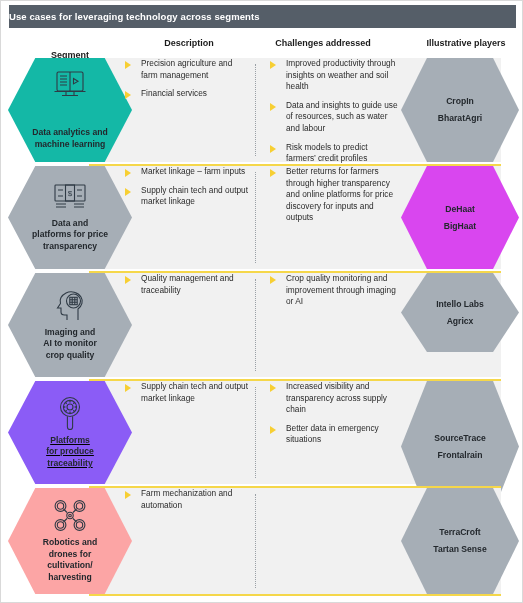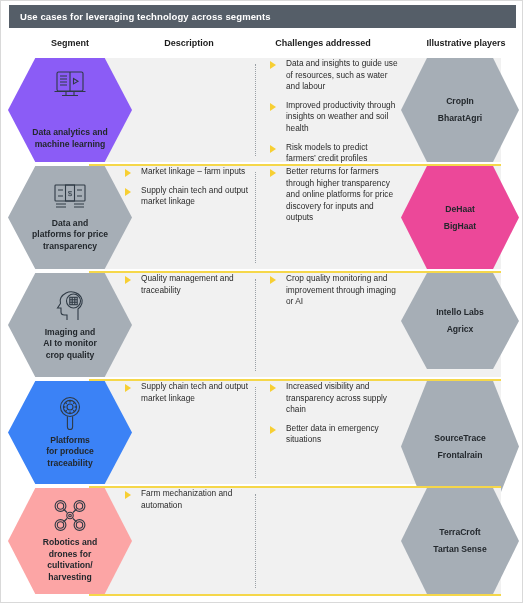--- a/index.html
+++ b/index.html
@@ -26,40 +26,39 @@
     height: 23px;
     background: #555e68;
     display: flex;
     align-items: center;
   }
   #title-text {
     color: #ffffff;
     font-size: 9.5px;
     font-weight: bold;
     letter-spacing: 0.1px;
-    padding-left: 11px;
   }
   
   #headers {
     position: absolute;
     left: 0;
     top: 33px;
     width: 523px;
     height: 20px;
   }
   .col-head {
     position: absolute;
     font-size: 9px;
     font-weight: bold;
     color: #1b1b1b;
     white-space: nowrap;
     text-align: center;
     transform: translateX(-50%);
   }
-  #head-0 { left: 69px;  top: 4px; }
+  #head-0 { left: 69px;  top: 16px; }
   #head-1 { left: 188px; top: 4px; text-align: right; }
   #head-2 { left: 322px; top: 4px; }
   #head-3 { left: 465px; top: 4px; }
 
   
   #rows {
     position: absolute;
     left: 0;
     top: 57px;
     width: 523px;
@@ -178,41 +177,45 @@
   <div id="headers">
     <div class="col-head" id="head-0">Segment</div>
     <div class="col-head" id="head-1">Description</div>
     <div class="col-head" id="head-2">Challenges addressed</div>
     <div class="col-head" id="head-3">Illustrative players</div>
   </div>
 
   <div id="rows">
       <div class="row" style="position: absolute; left: 0px; top: 0px; height: 104px;">
         <div class="row-body" style="height: 104px; background: rgb(241, 241, 241);"></div>
-        <div class="hex hex-left" style="height: 104px; background: #8b5cf6; gap: 20px;">
+        <div class="hex hex-left" style="height: 104px; background: #14b8a6; gap: 20px;">
           <div class="hex-icon"><svg width="34" height="32" viewBox="0 0 34 32" fill="none" stroke="#2f3a45" stroke-width="1.1">
       <rect x="4" y="2" width="26" height="19" rx="1.5"></rect>
       <line x1="17" y1="2" x2="17" y2="21"></line>
       <line x1="7" y1="6" x2="14" y2="6"></line>
       <line x1="7" y1="9" x2="14" y2="9"></line>
       <line x1="7" y1="12" x2="14" y2="12"></line>
       <line x1="7" y1="15" x2="14" y2="15"></line>
       <path d="M20.5 8.5 L25 11.2 L20.5 13.9 Z"></path>
       <line x1="13" y1="21" x2="13" y2="25"></line>
       <line x1="21" y1="21" x2="21" y2="25"></line>
       <line x1="9" y1="25.5" x2="25" y2="25.5"></line>
       <line x1="1.5" y1="21.5" x2="32.5" y2="21.5"></line>
     </svg></div>
           <div class="hex-label">Data analytics and
 machine learning</div>
         </div>
+        <ul class="bullets desc">
+          <li>Precision agriculture and farm management</li>
+          <li>Financial services</li>
+        </ul>
         <div class="divider" style="top: 6px; height: 92px;"></div>
         <ul class="bullets chal">
+          <li>Improved productivity through insights on weather and soil health</li>
           <li>Data and insights to guide use of resources, such as water and labour</li>
-          <li>Improved productivity through insights on weather and soil health</li>
           <li>Risk models to predict farmers’ credit profiles</li>
         </ul>
         <div class="hex hex-right" style="height: 104px; background: rgb(166, 174, 182);">
           <div class="player-line">CropIn</div>
           <div class="player-line">BharatAgri</div>
         </div>
       </div>
       <div class="row" style="position: absolute; left: 0px; top: 108px; height: 103px;">
         <div class="sep sep-top" style="background: rgb(245, 215, 74);"></div>
         <div class="row-body" style="height: 103px; background: rgb(241, 241, 241);"></div>
@@ -235,21 +238,21 @@
 transparency</div>
         </div>
         <ul class="bullets desc">
           <li>Market linkage – farm inputs</li>
           <li>Supply chain tech and output market linkage</li>
         </ul>
         <div class="divider" style="top: 6px; height: 91px;"></div>
         <ul class="bullets chal">
           <li>Better returns for farmers through higher transparency and online platforms for price discovery for inputs and outputs</li>
         </ul>
-        <div class="hex hex-right" style="height: 103px; background: #ec4899;">
+        <div class="hex hex-right" style="height: 103px; background: #d946ef;">
           <div class="player-line">DeHaat</div>
           <div class="player-line">BigHaat</div>
         </div>
       </div>
       <div class="row" style="position: absolute; left: 0px; top: 215px; height: 104px;">
         <div class="sep sep-top" style="background: rgb(245, 215, 74);"></div>
         <div class="row-body" style="height: 104px; background: rgb(241, 241, 241);"></div>
         <div class="hex hex-left" style="height: 104px; background: rgb(166, 174, 182); align-items: center;">
           <div class="hex-icon"><svg width="32" height="33" viewBox="0 0 32 33" fill="none" stroke="#2f3a45" stroke-width="1.1">
       <path d="M24 31 V20 C28 17 29.5 12 27 8 C24 3 17 1.5 12 4 C7.5 6.2 5 10.5 6.5 14.5 L3.5 19 H7 V23 C7 25 8.5 26 10.5 26 H13 V31"></path>
@@ -264,29 +267,29 @@
 AI to monitor
 crop quality</div>
         </div>
         <ul class="bullets desc">
           <li>Quality management and traceability</li>
         </ul>
         <div class="divider" style="top: 6px; height: 92px;"></div>
         <ul class="bullets chal">
           <li>Crop quality monitoring and improvement through imaging or AI</li>
         </ul>
-        <div class="hex hex-right" style="height: 96px; background: rgb(166, 174, 182);">
+        <div class="hex hex-right" style="height: 79px; background: rgb(166, 174, 182);">
           <div class="player-line">Intello Labs</div>
           <div class="player-line">Agricx</div>
         </div>
       </div>
       <div class="row" style="position: absolute; left: 0px; top: 323px; height: 103px;">
         <div class="sep sep-top" style="background: rgb(245, 215, 74);"></div>
         <div class="row-body" style="height: 103px; background: rgb(241, 241, 241);"></div>
-        <div class="hex hex-left" style="height: 103px; background: #3b82f6;">
+        <div class="hex hex-left" style="height: 103px; background: #8b5cf6; text-decoration: underline;">
           <div class="hex-icon"><svg width="30" height="34" viewBox="0 0 30 34" fill="none" stroke="#2f3a45" stroke-width="1.1">
       <circle cx="15" cy="11" r="9.5"></circle>
       <circle cx="15" cy="11" r="6.6"></circle>
       <circle cx="15" cy="11" r="3"></circle>
       <g stroke-width="1.3">
         <line x1="15" y1="4.4" x2="15" y2="6.4"></line>
         <line x1="15" y1="15.6" x2="15" y2="17.6"></line>
         <line x1="8.4" y1="11" x2="10.4" y2="11"></line>
         <line x1="19.6" y1="11" x2="21.6" y2="11"></line>
         <line x1="10.3" y1="6.3" x2="11.7" y2="7.7"></line>

